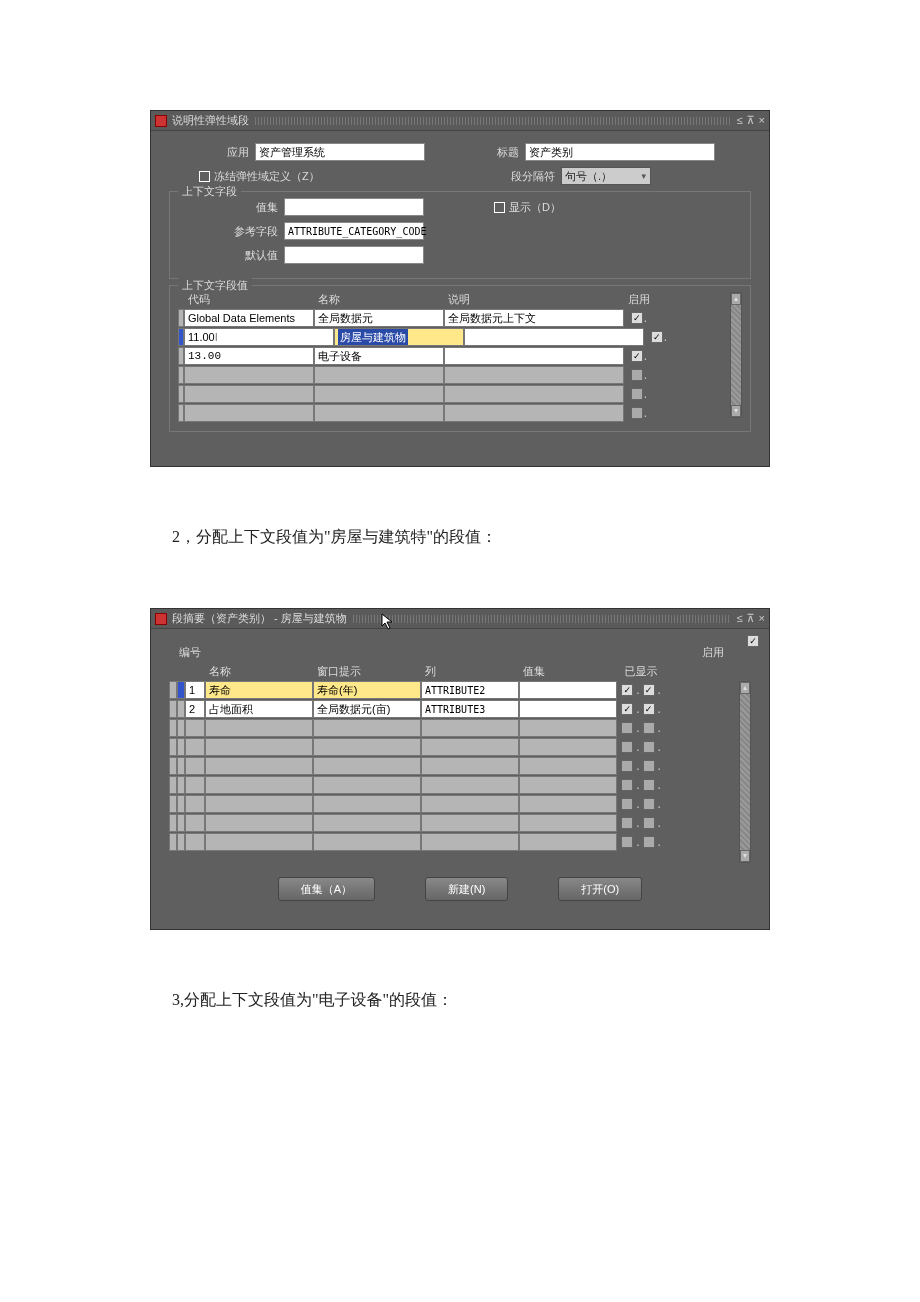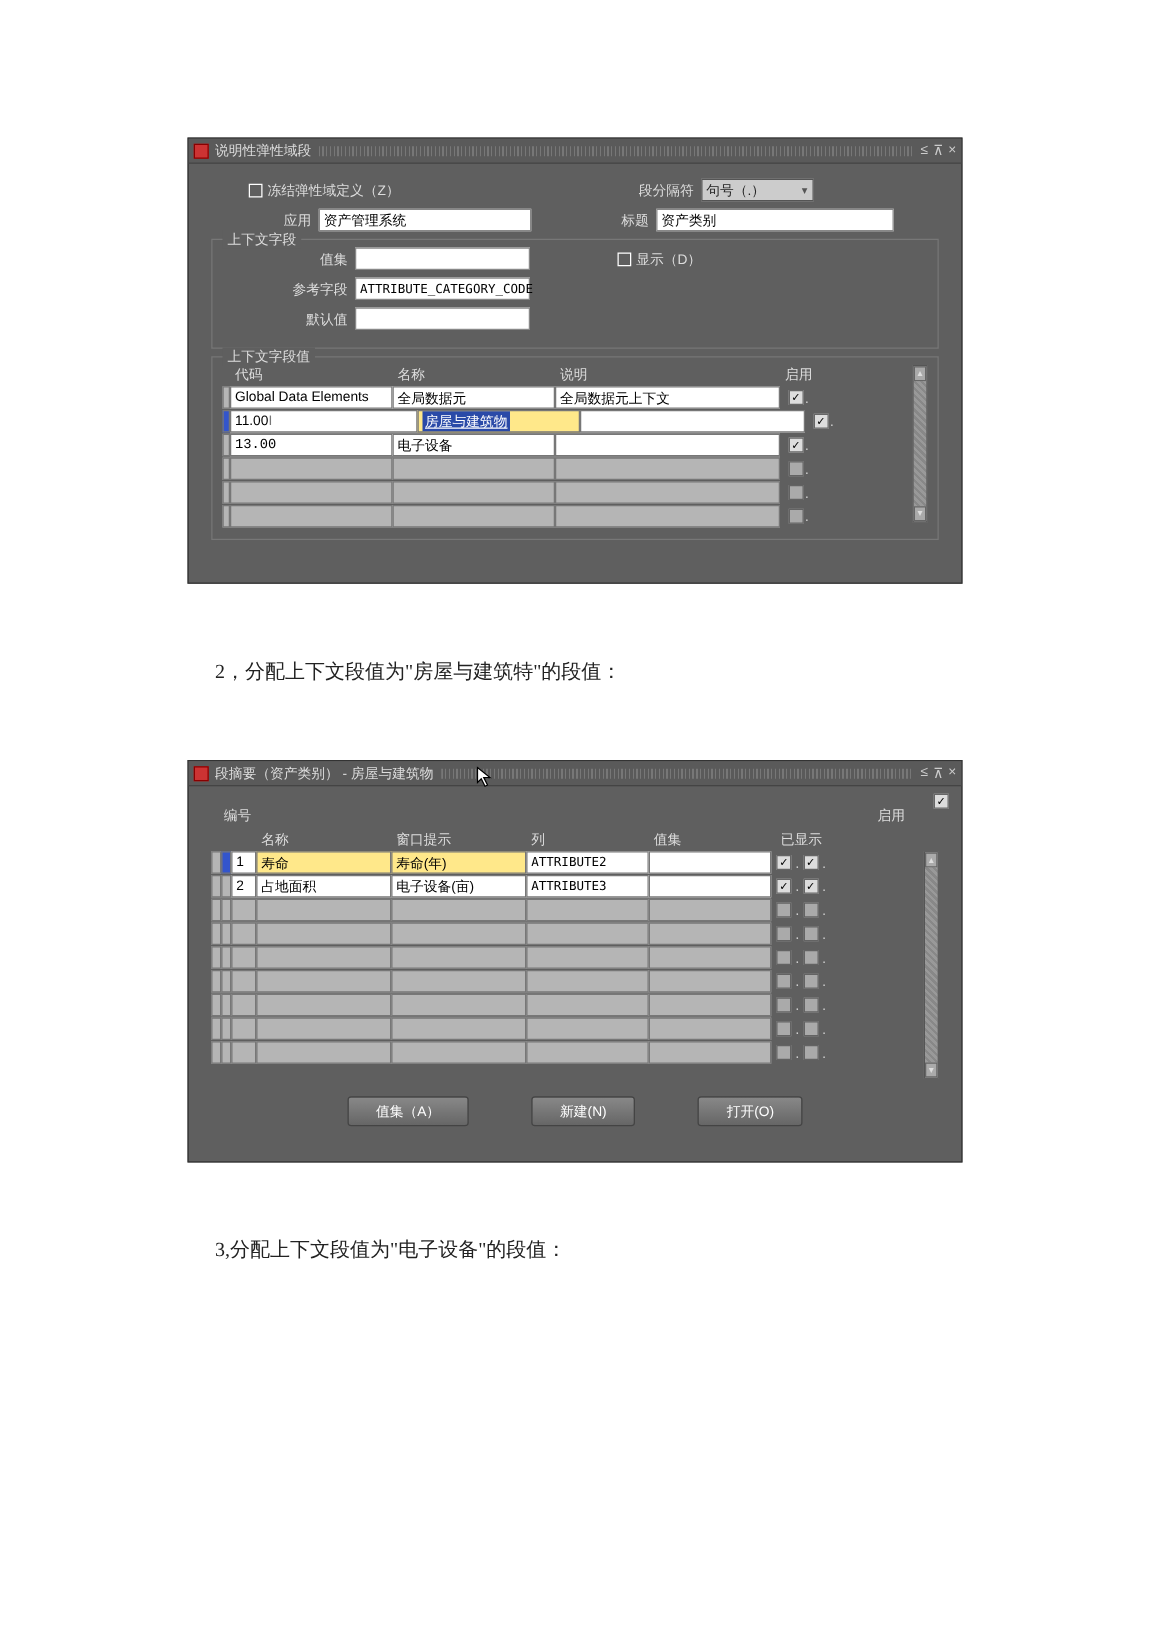--- a/index.html
+++ b/index.html
@@ -55,36 +55,36 @@
       <span>说明性弹性域段</span>
       <span class="tb-dots"></span>
       <span class="tb-ctrl">
         <span>≤</span>
         <span>⊼</span>
         <span>×</span>
       </span>
     </div>
     <div class="body">
       <div class="row">
+        <div class="lbl" style="width:86px">应用</div>
+        <div class="fld" style="width:170px">资产管理系统</div>
+        <div style="width:60px"></div>
+        <div class="lbl" style="width:40px">标题</div>
+        <div class="fld" style="width:190px">资产类别</div>
+      </div>
+      <div class="row">
         <div style="width:30px"></div>
         <span class="chk"></span>
         <span>冻结弹性域定义（Z）</span>
         <div style="flex:1"></div>
         <div class="lbl" style="width:58px">段分隔符</div>
         <div class="dd dropdown-wrap">
             <span>句号（.）</span>
           </div>
         <div style="width:100px"></div>
-      </div>
-      <div class="row">
-        <div class="lbl" style="width:86px">应用</div>
-        <div class="fld" style="width:170px">资产管理系统</div>
-        <div style="width:60px"></div>
-        <div class="lbl" style="width:40px">标题</div>
-        <div class="fld" style="width:190px">资产类别</div>
       </div>
 
       <div class="fieldset">
         <div class="legend">上下文字段</div>
         <div class="row">
           <div class="lbl" style="width:106px">值集</div>
           <div class="fld" style="width:140px"></div>
           <div style="width:70px"></div>
           <span class="chk"></span>
           <span>显示（D）</span>
@@ -118,21 +118,21 @@
                   <div class="cell" style="width: 180px;">全局数据元上下文</div>
                   <div style="width: 30px; display: flex; align-items: center; justify-content: center;">
                     <span class="chk2">✓</span>
                     <span style="color: rgb(204, 204, 204); margin-left: 1px;">.</span>
                   </div>
                 </div>
                 <div class="grid-row">
                   <div class="rowmark rowmark-active"></div>
                   <div class="cell" style="width: 150px;">11.00<span style="color: rgb(119, 119, 119);"> I</span></div>
                   <div class="cell" style="background: rgb(255, 232, 138); width: 130px;">
-                    <span style="background: rgb(42, 74, 168); color: rgb(255, 255, 255); padding: 12px 2px; text-decoration: underline;">房屋与建筑物</span>
+                    <span style="background: rgb(42, 74, 168); color: rgb(255, 255, 255); padding: 12px 2px;">房屋与建筑物</span>
                   </div>
                   <div class="cell" style="width: 180px;"></div>
                   <div style="width: 30px; display: flex; align-items: center; justify-content: center;">
                     <span class="chk2">✓</span>
                     <span style="color: rgb(204, 204, 204); margin-left: 1px;">.</span>
                   </div>
                 </div>
                 <div class="grid-row">
                   <div class="rowmark"></div>
                   <div class="cell" style="width: 130px; font-family: Liberation Mono, monospace;">13.00</div>
@@ -234,21 +234,21 @@
                 <span style="color: rgb(204, 204, 204);">.</span>
                 <span class="chk2">✓</span>
                 <span style="color: rgb(204, 204, 204);">.</span>
               </div>
             </div>
             <div class="grid-row">
               <div class="rowmark" style="width: 8px;"></div>
               <div class="rowmark" style="width: 8px;"></div>
               <div class="cell" style="width: 20px;">2</div>
               <div class="cell" style="width: 108px;">占地面积</div>
-              <div class="cell" style="width: 108px;">电子设备(亩)</div>
+              <div class="cell" style="width: 108px;">全局数据元(亩)</div>
               <div class="cell" style="width: 98px; font-family: monospace; font-size: 10px;">ATTRIBUTE3</div>
               <div class="cell" style="width: 98px;"></div>
               <div class="checkrow" style="width: 48px; justify-content: center;">
                 <span class="chk2">✓</span>
                 <span style="color: rgb(204, 204, 204);">.</span>
                 <span class="chk2">✓</span>
                 <span style="color: rgb(204, 204, 204);">.</span>
               </div>
             </div>
             <div class="grid-row">

